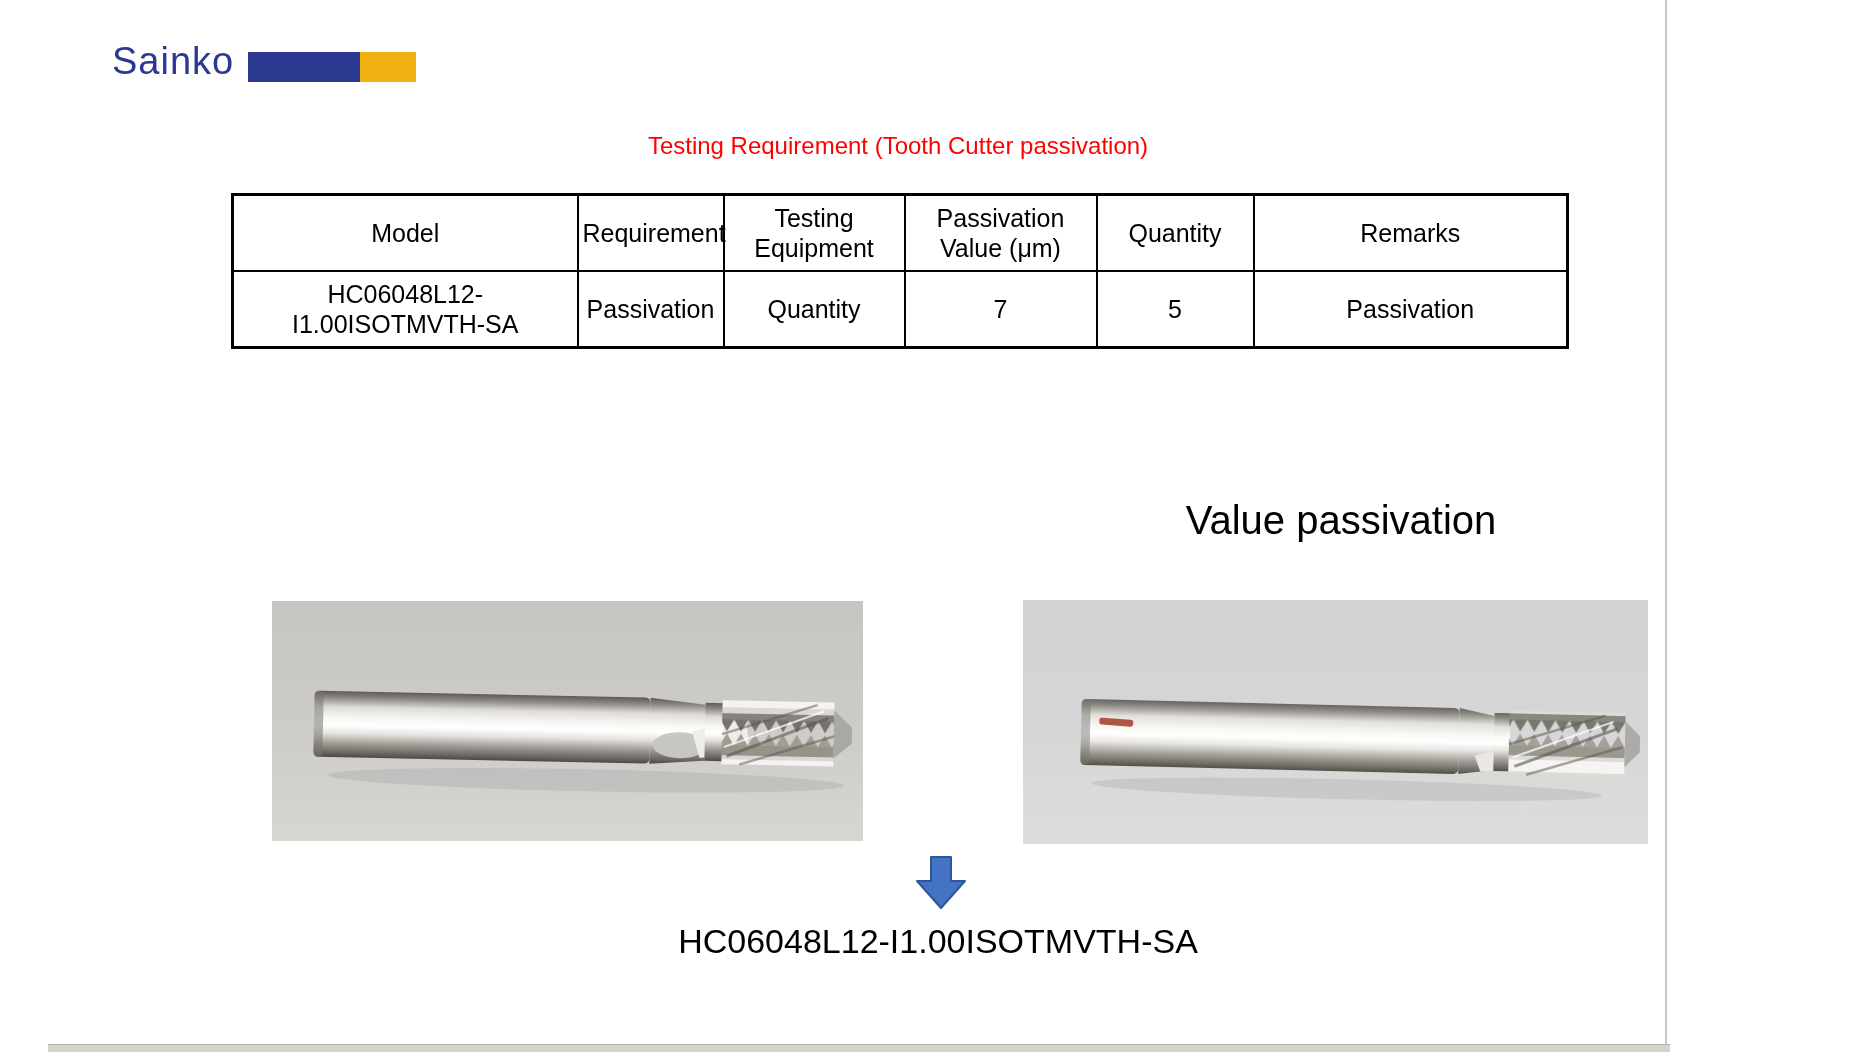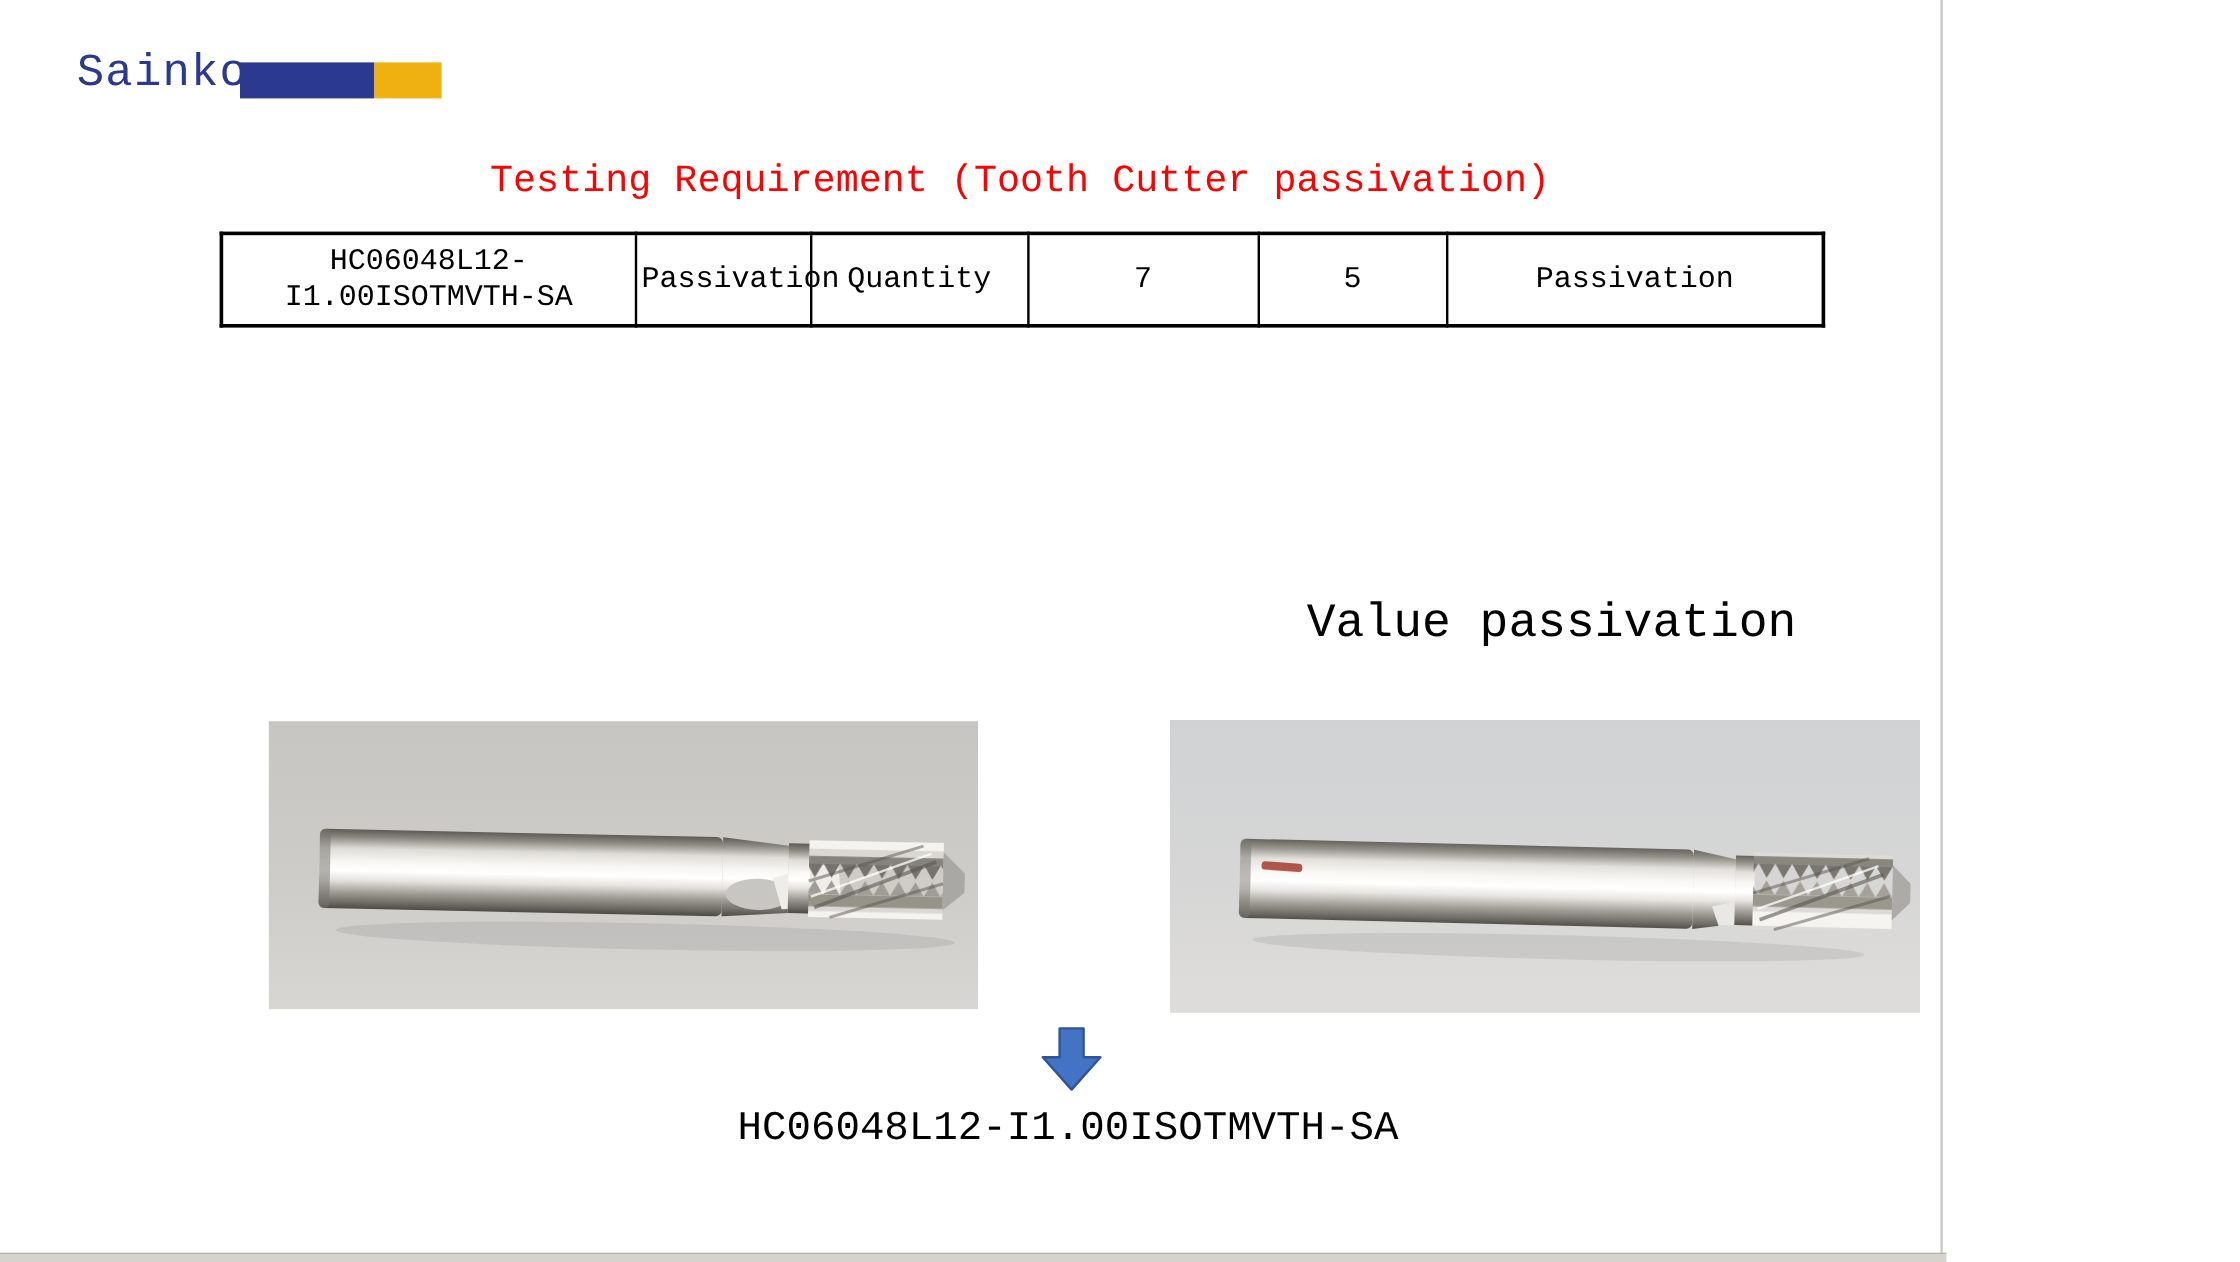--- a/index.html
+++ b/index.html
@@ -1,40 +1,41 @@
 <!DOCTYPE html>
 <html><head>
 <meta charset="utf-8">
 <style>
   html,body { margin:0; padding:0; background:#ffffff; }
   #page {
     position:relative;
     width:1622px; height:1052px;
     background:#ffffff;
     overflow:hidden;
-    font-family:Liberation Mono, monospace;
+    font-family:Liberation Sans, sans-serif;
     color:#000;
+    margin-left:48px;
   }
   
   .logo-text {
     position:absolute; left:64px; top:40px;
     font-size:38px; color:#2B3990; letter-spacing:1px;
   }
   .logo-bar-blue {
     position:absolute; left:200px; top:52px;
     width:112px; height:30px; background:#2B3990;
   }
   .logo-bar-yellow {
     position:absolute; left:312px; top:52px;
     width:56px; height:30px; background:#EEB111;
   }
   
   .title {
     position:absolute; left:0; top:132px; width:1700px;
-    text-align:center; font-size:32px; color:#FF0000;
+    text-align:center; font-size:24px; color:#FF0000;
   }
   
   .req-table-wrap { position:absolute; left:183px; top:193px; }
   table.req {
     border-collapse:collapse; table-layout:fixed;
     width:1335px; font-size:25px;
   }
   table.req, table.req td { border:2px solid #000; }
   table.req { border:3px solid #000; }
   table.req td {
@@ -83,20 +84,28 @@
     <table class="req">
       <colgroup>
         <col style="width:345px">
           <col style="width:146px">
           <col style="width:181px">
         <col style="width:192px">
           <col style="width:157px">
           <col style="width:314px">
       </colgroup>
       <tbody>
+        <tr>
+          <td>Model</td>
+          <td>Requirement</td>
+          <td>Testing Equipment</td>
+          <td>Passivation Value (μm)</td>
+          <td>Quantity</td>
+          <td>Remarks</td>
+        </tr>
         <tr>
           <td>
             <span class="model-cell-inner">HC06048L12-I1.00ISOTMVTH-SA</span>
           </td>
           <td>Passivation</td>
           <td>Quantity</td>
           <td>7</td>
           <td>5</td>
           <td>Passivation</td>
         </tr>

